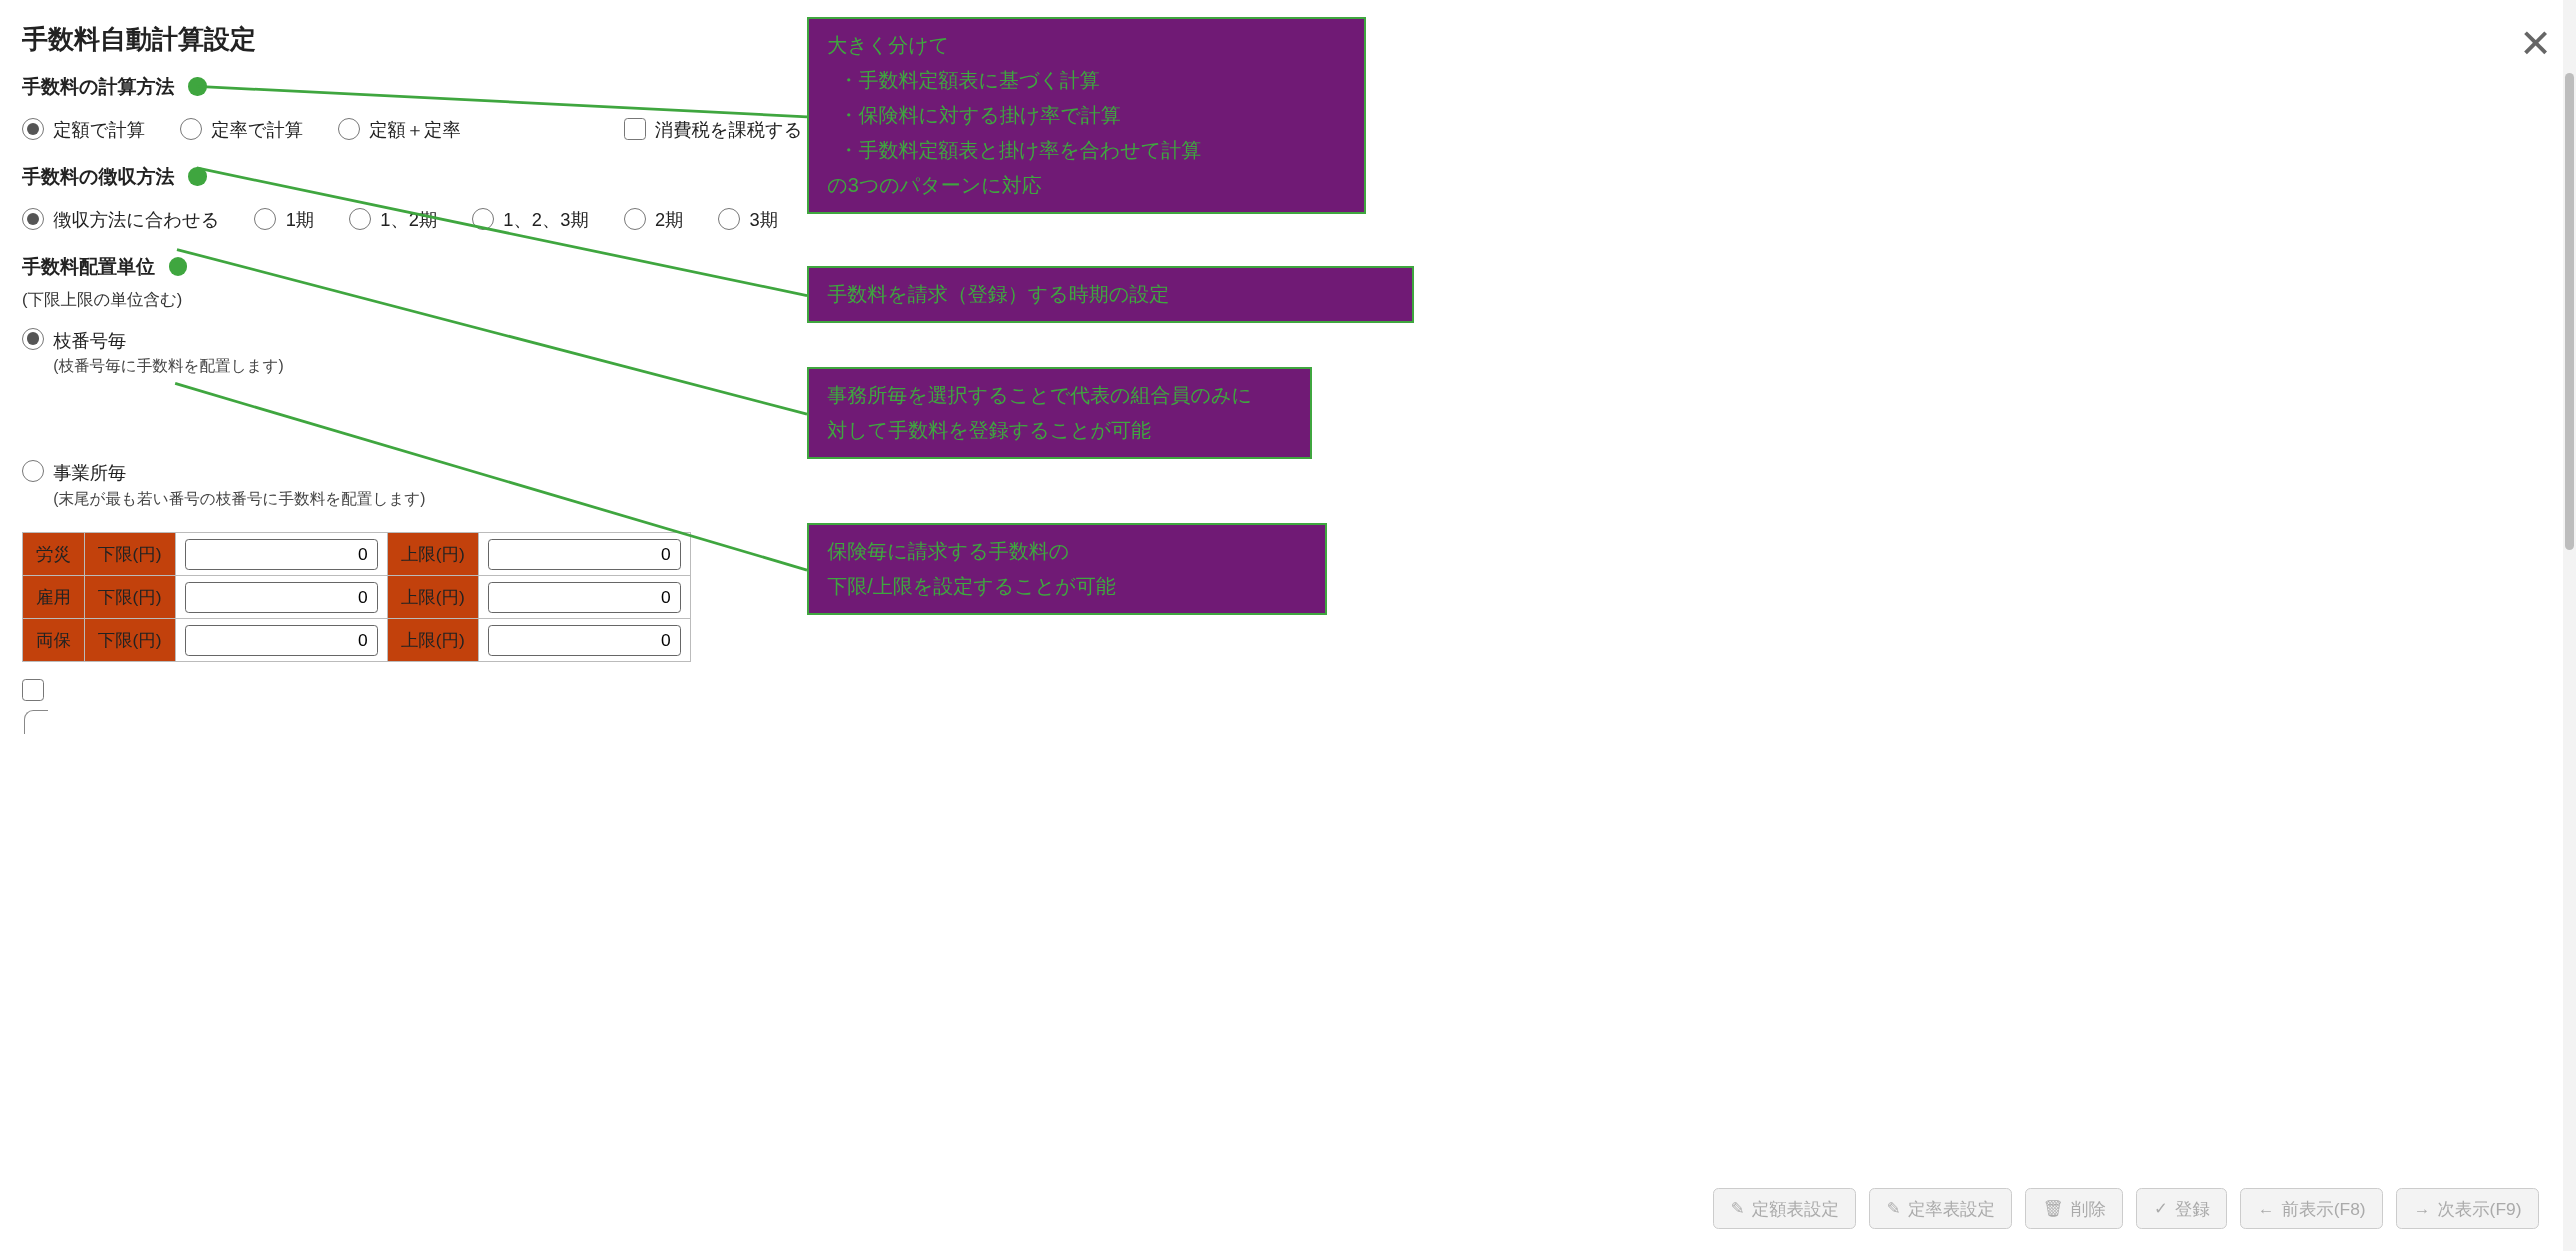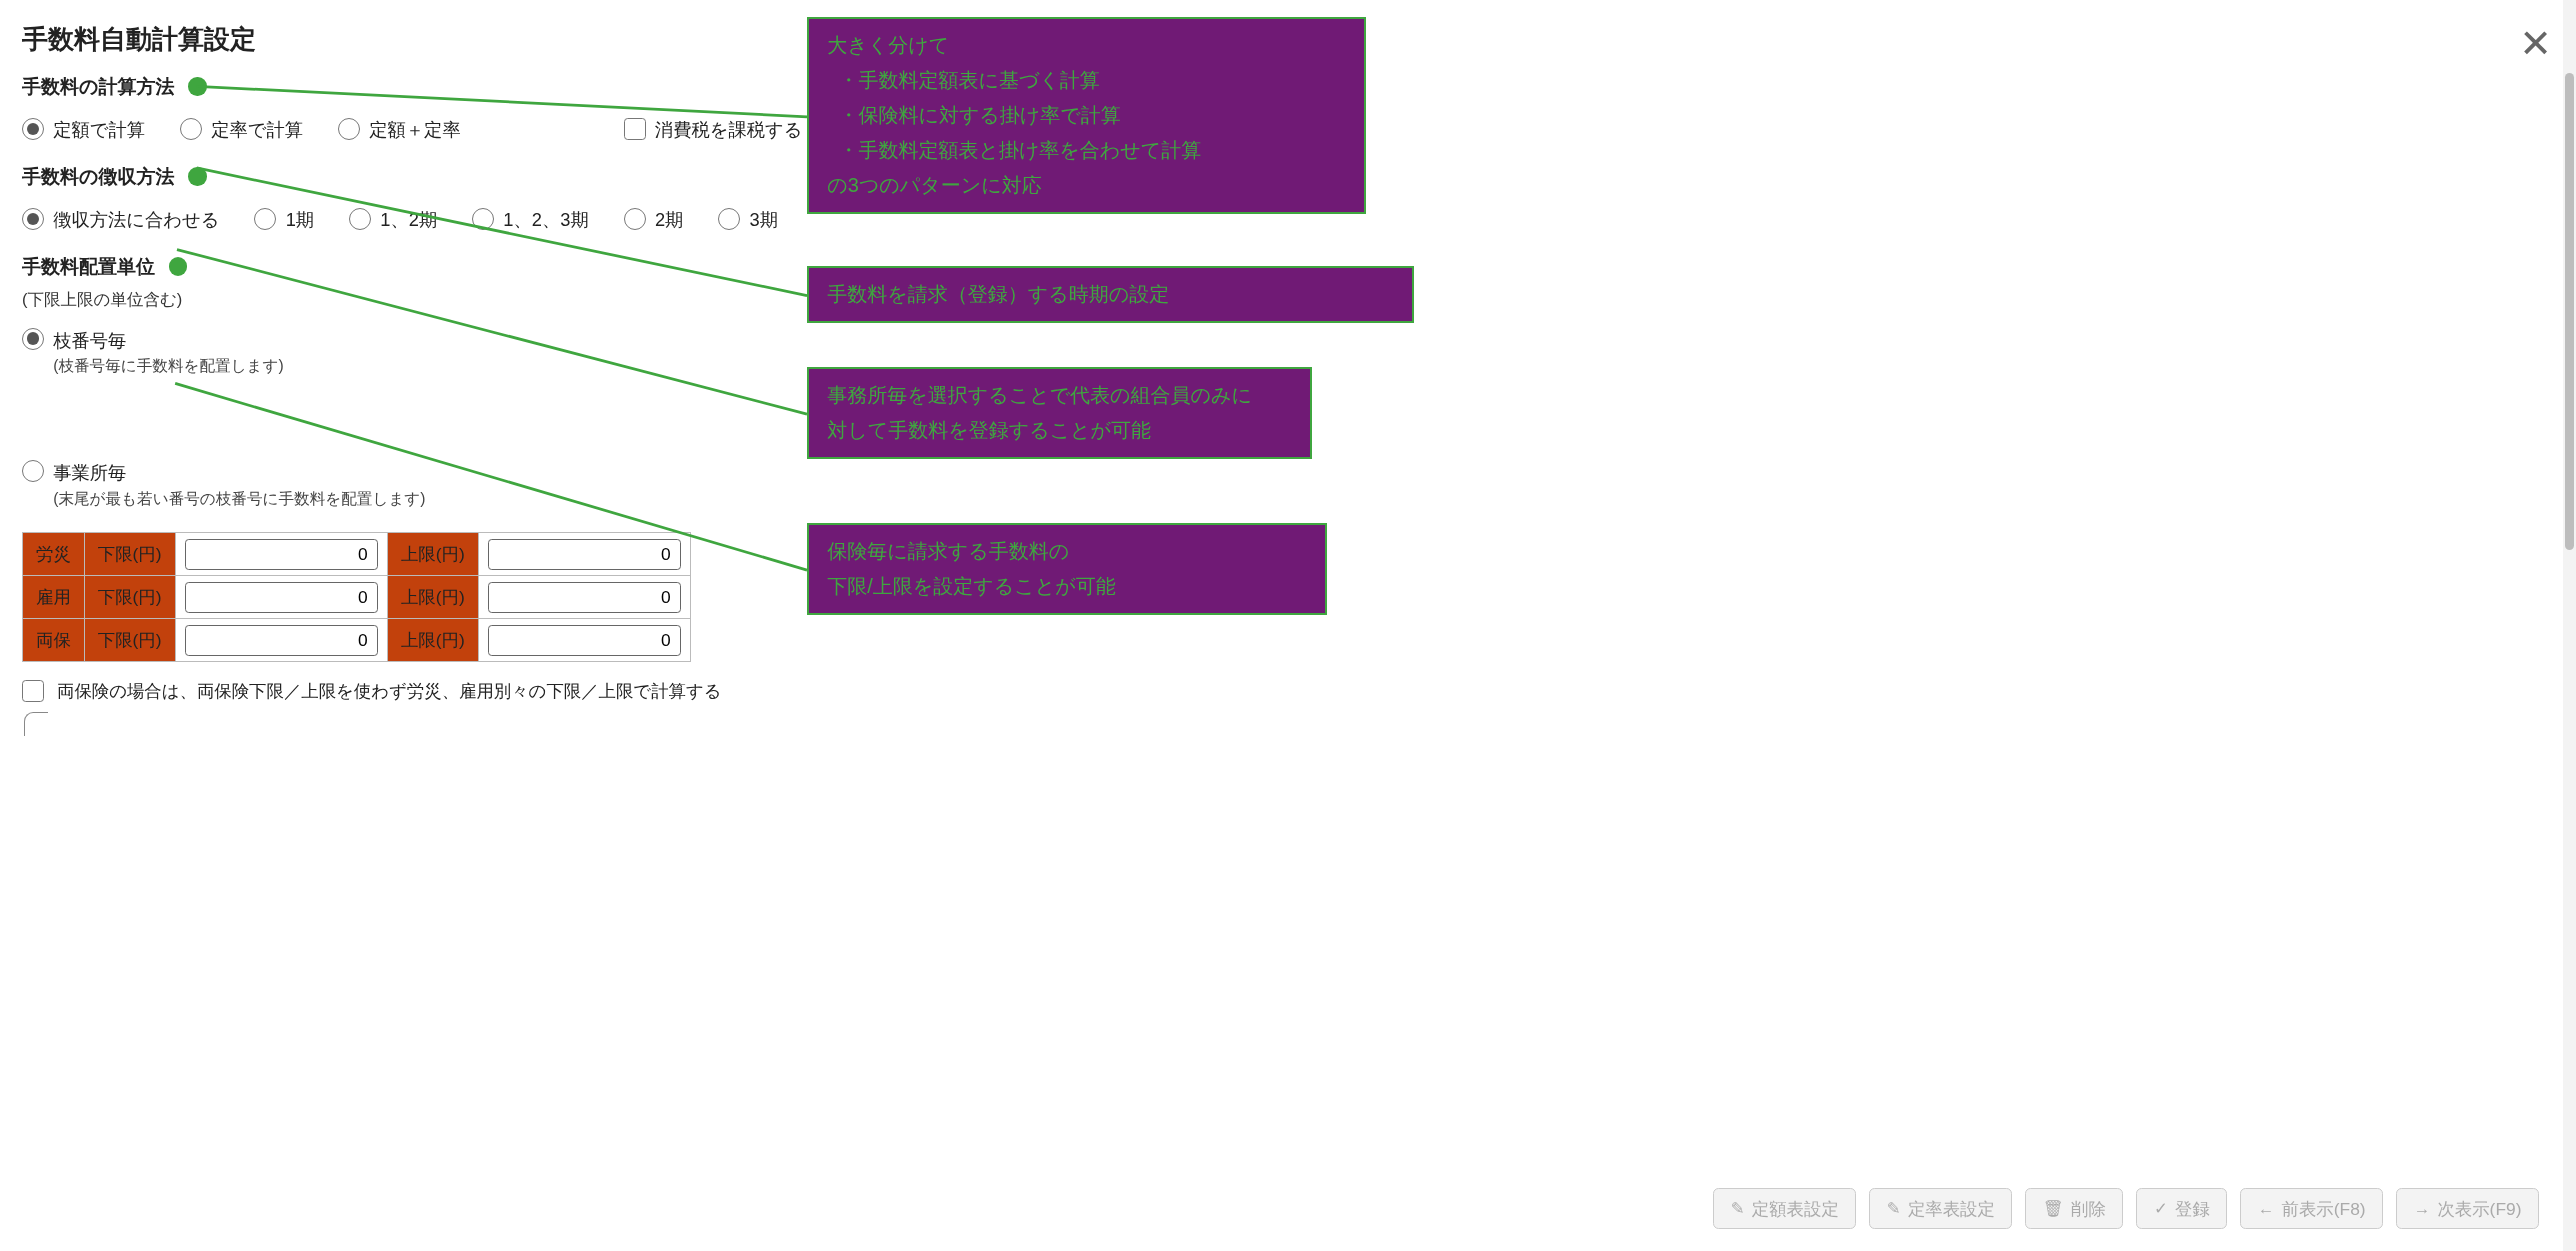--- a/index.html
+++ b/index.html
@@ -318,21 +318,20 @@
         <td>下限(円)</td>
         <td class="input-cell"><input type="text" value="0" style=""></td>
         <td>上限(円)</td>
         <td class="input-cell"><input type="text" value="0" style=""></td>
       </tr>
     </tbody>
   </table>
 
   <div class="below-note">
     <span class="checkbox"></span>
-    <span>両保険の場合は、両保険下限／上限を使わず労災、雇用別々の下限／上限で計算する</span>
   </div>
 
   <div class="bracket-stub"></div>
 </div>
 
 <div class="footer-buttons">
   <div class="btn">
     <span class="ico">✎</span>
     <span>定額表設定</span>
   </div>

